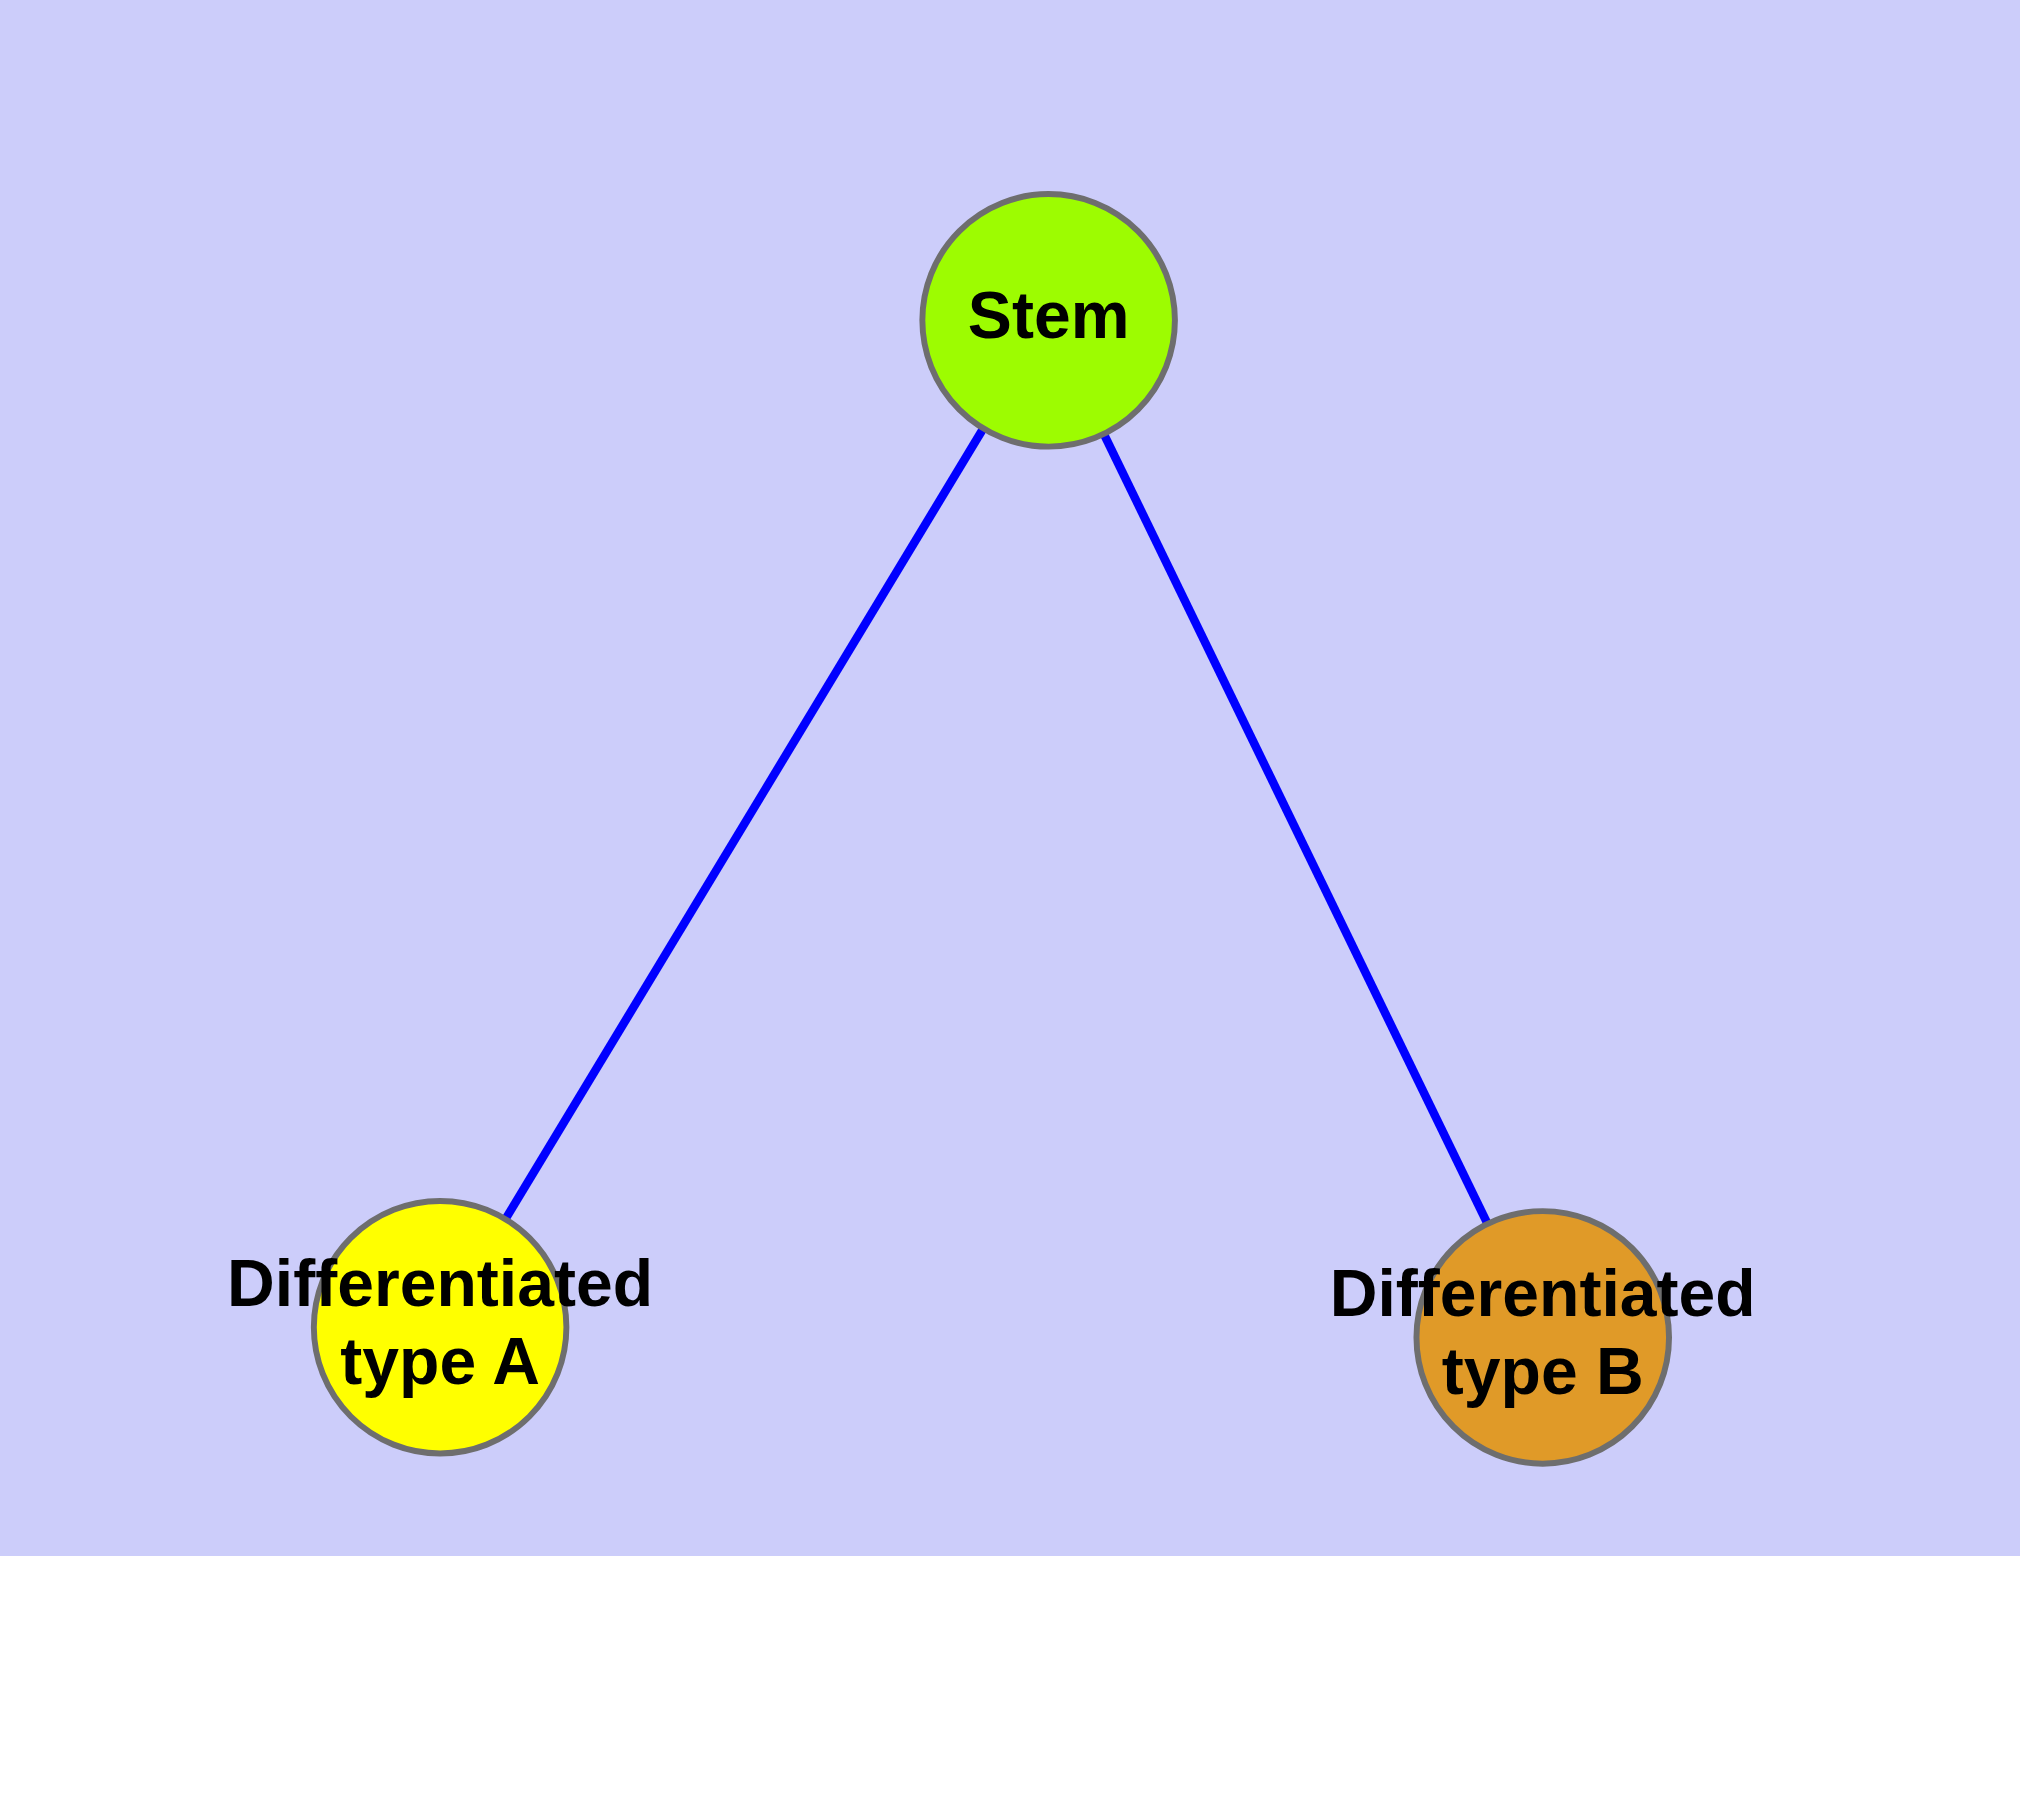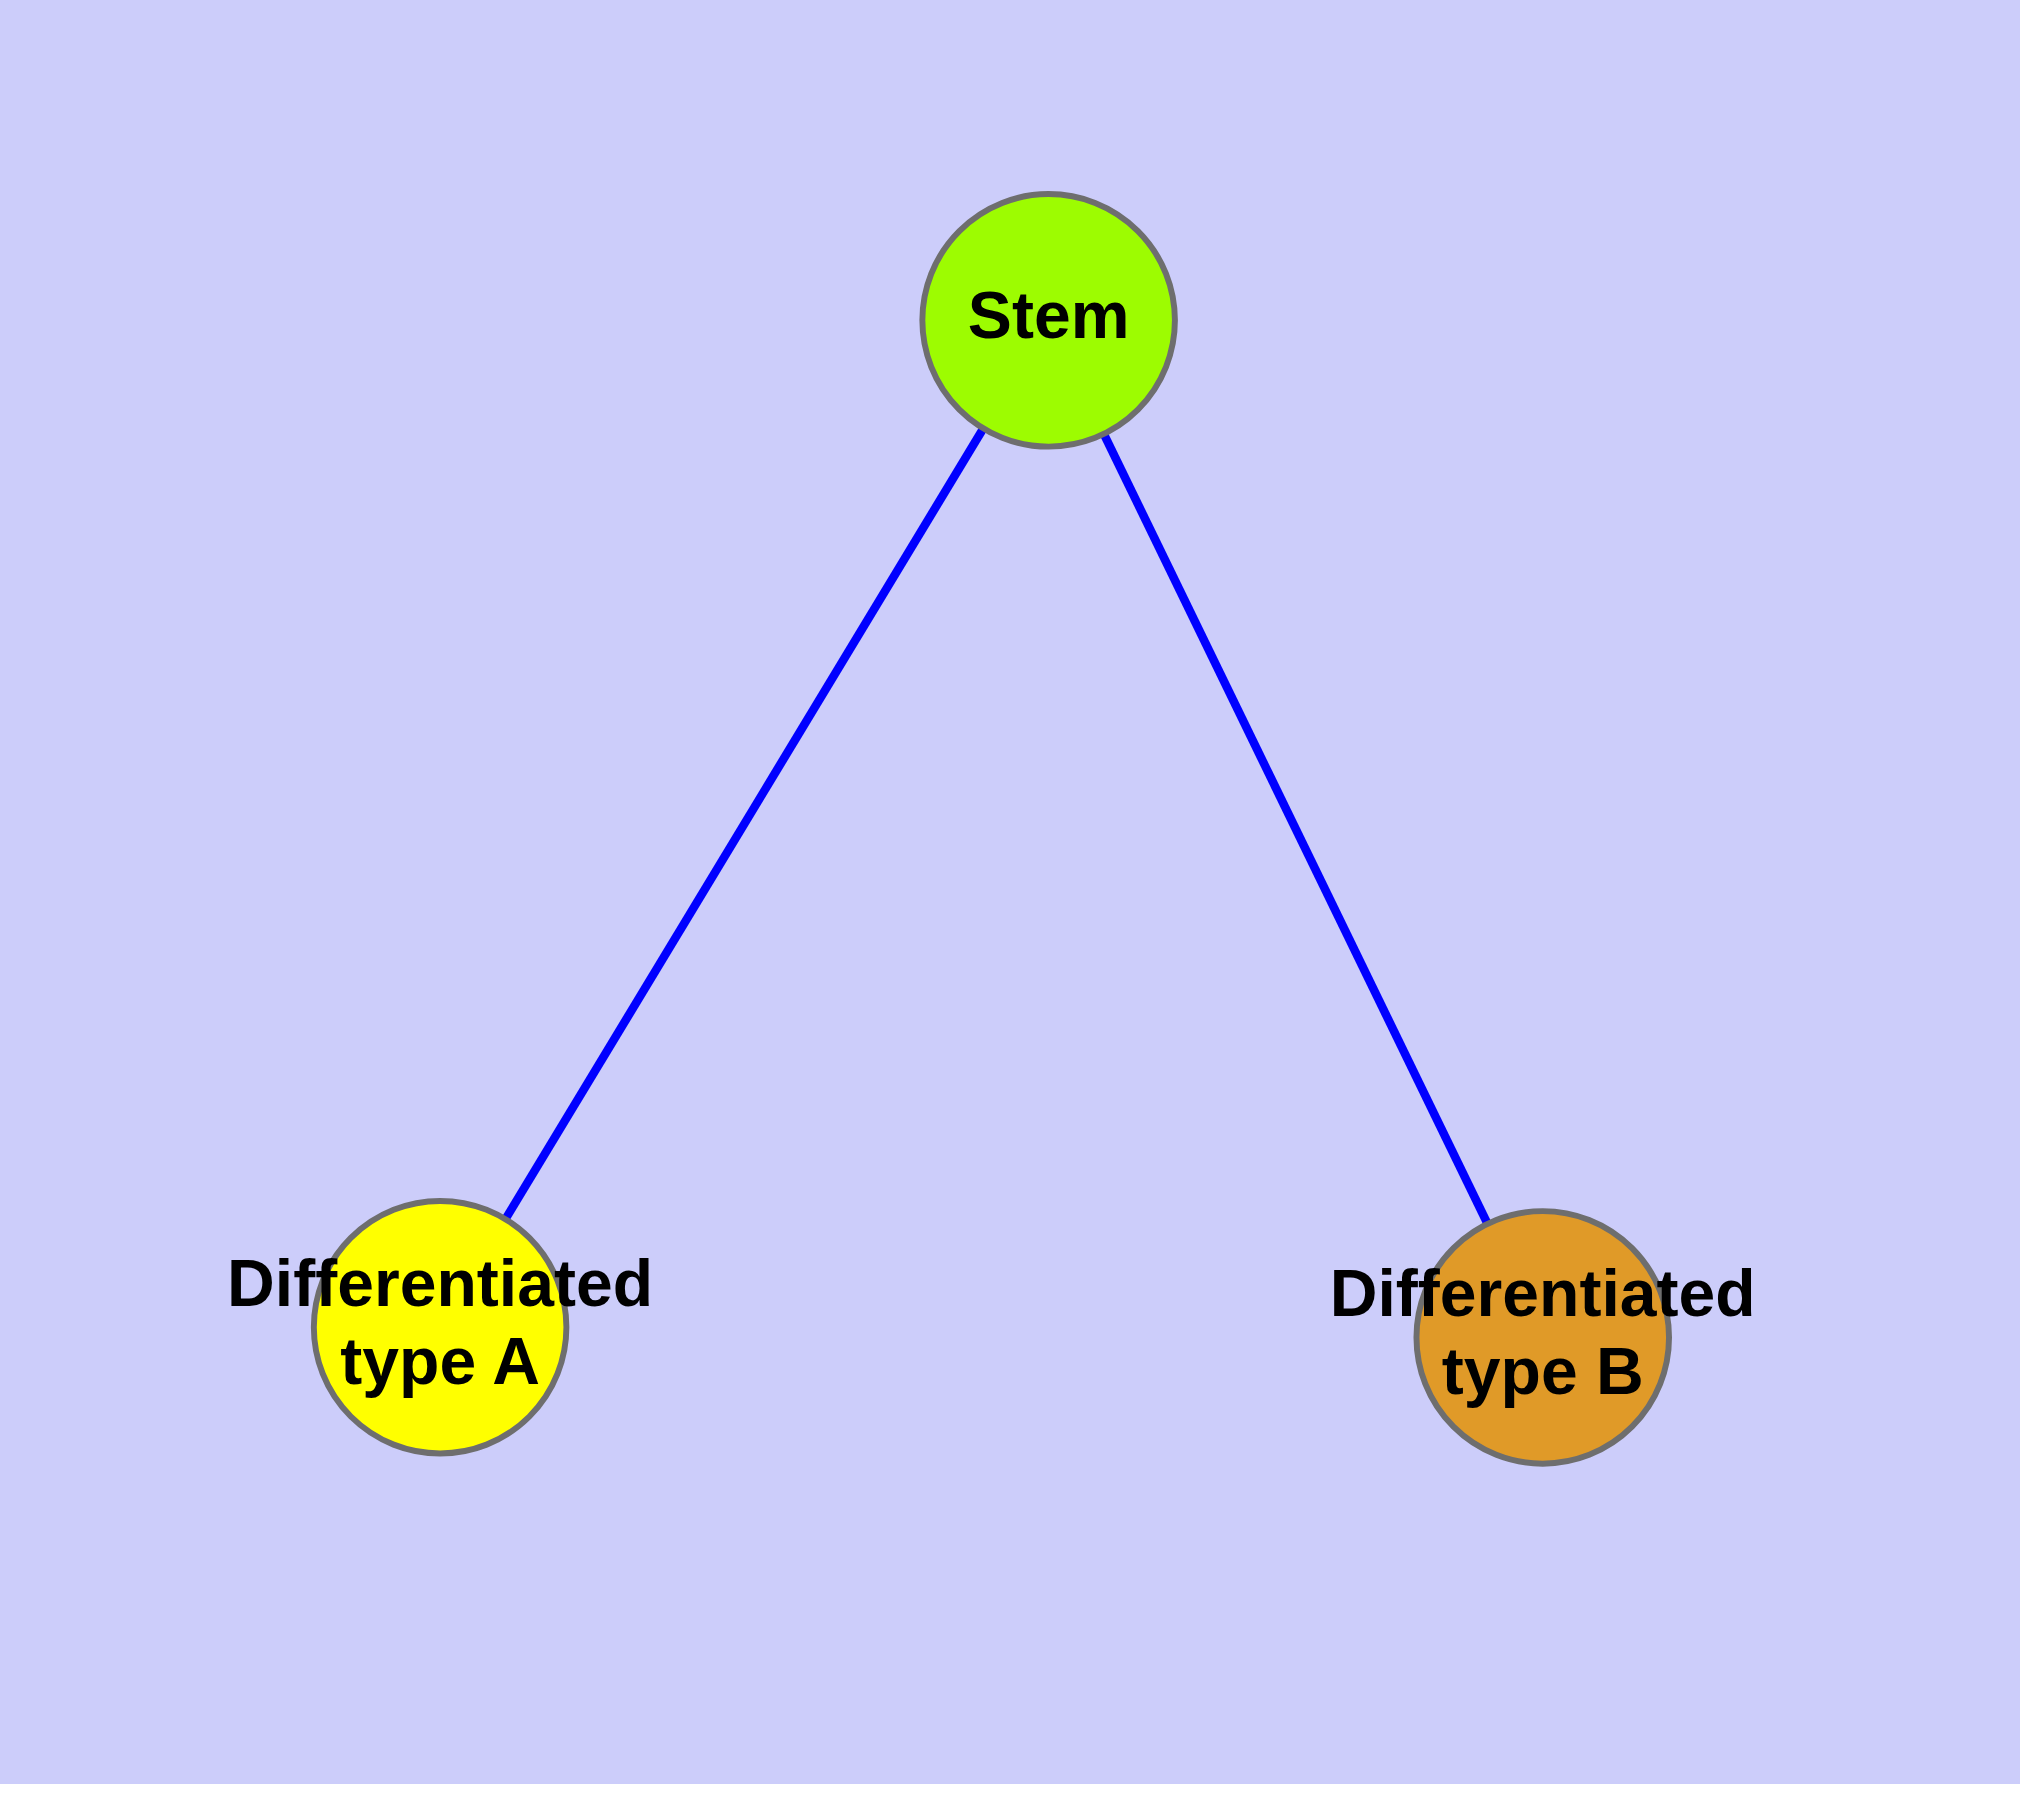--- a/index.html
+++ b/index.html
@@ -3,21 +3,21 @@
 <meta charset="utf-8">
 <style>
   html, body {
     margin: 0;
     padding: 0;
     background: #ffffff;
   }
   #canvas {
     position: relative;
     width: 2021px;
-    height: 1784px;
+    height: 1556px;
     overflow: hidden;
     font-family: "Liberation Sans", sans-serif;
   }
   #graph-svg {
     position: absolute;
     top: 0;
     left: 0;
     width: 2021px;
     height: 1812px;
     display: block;

